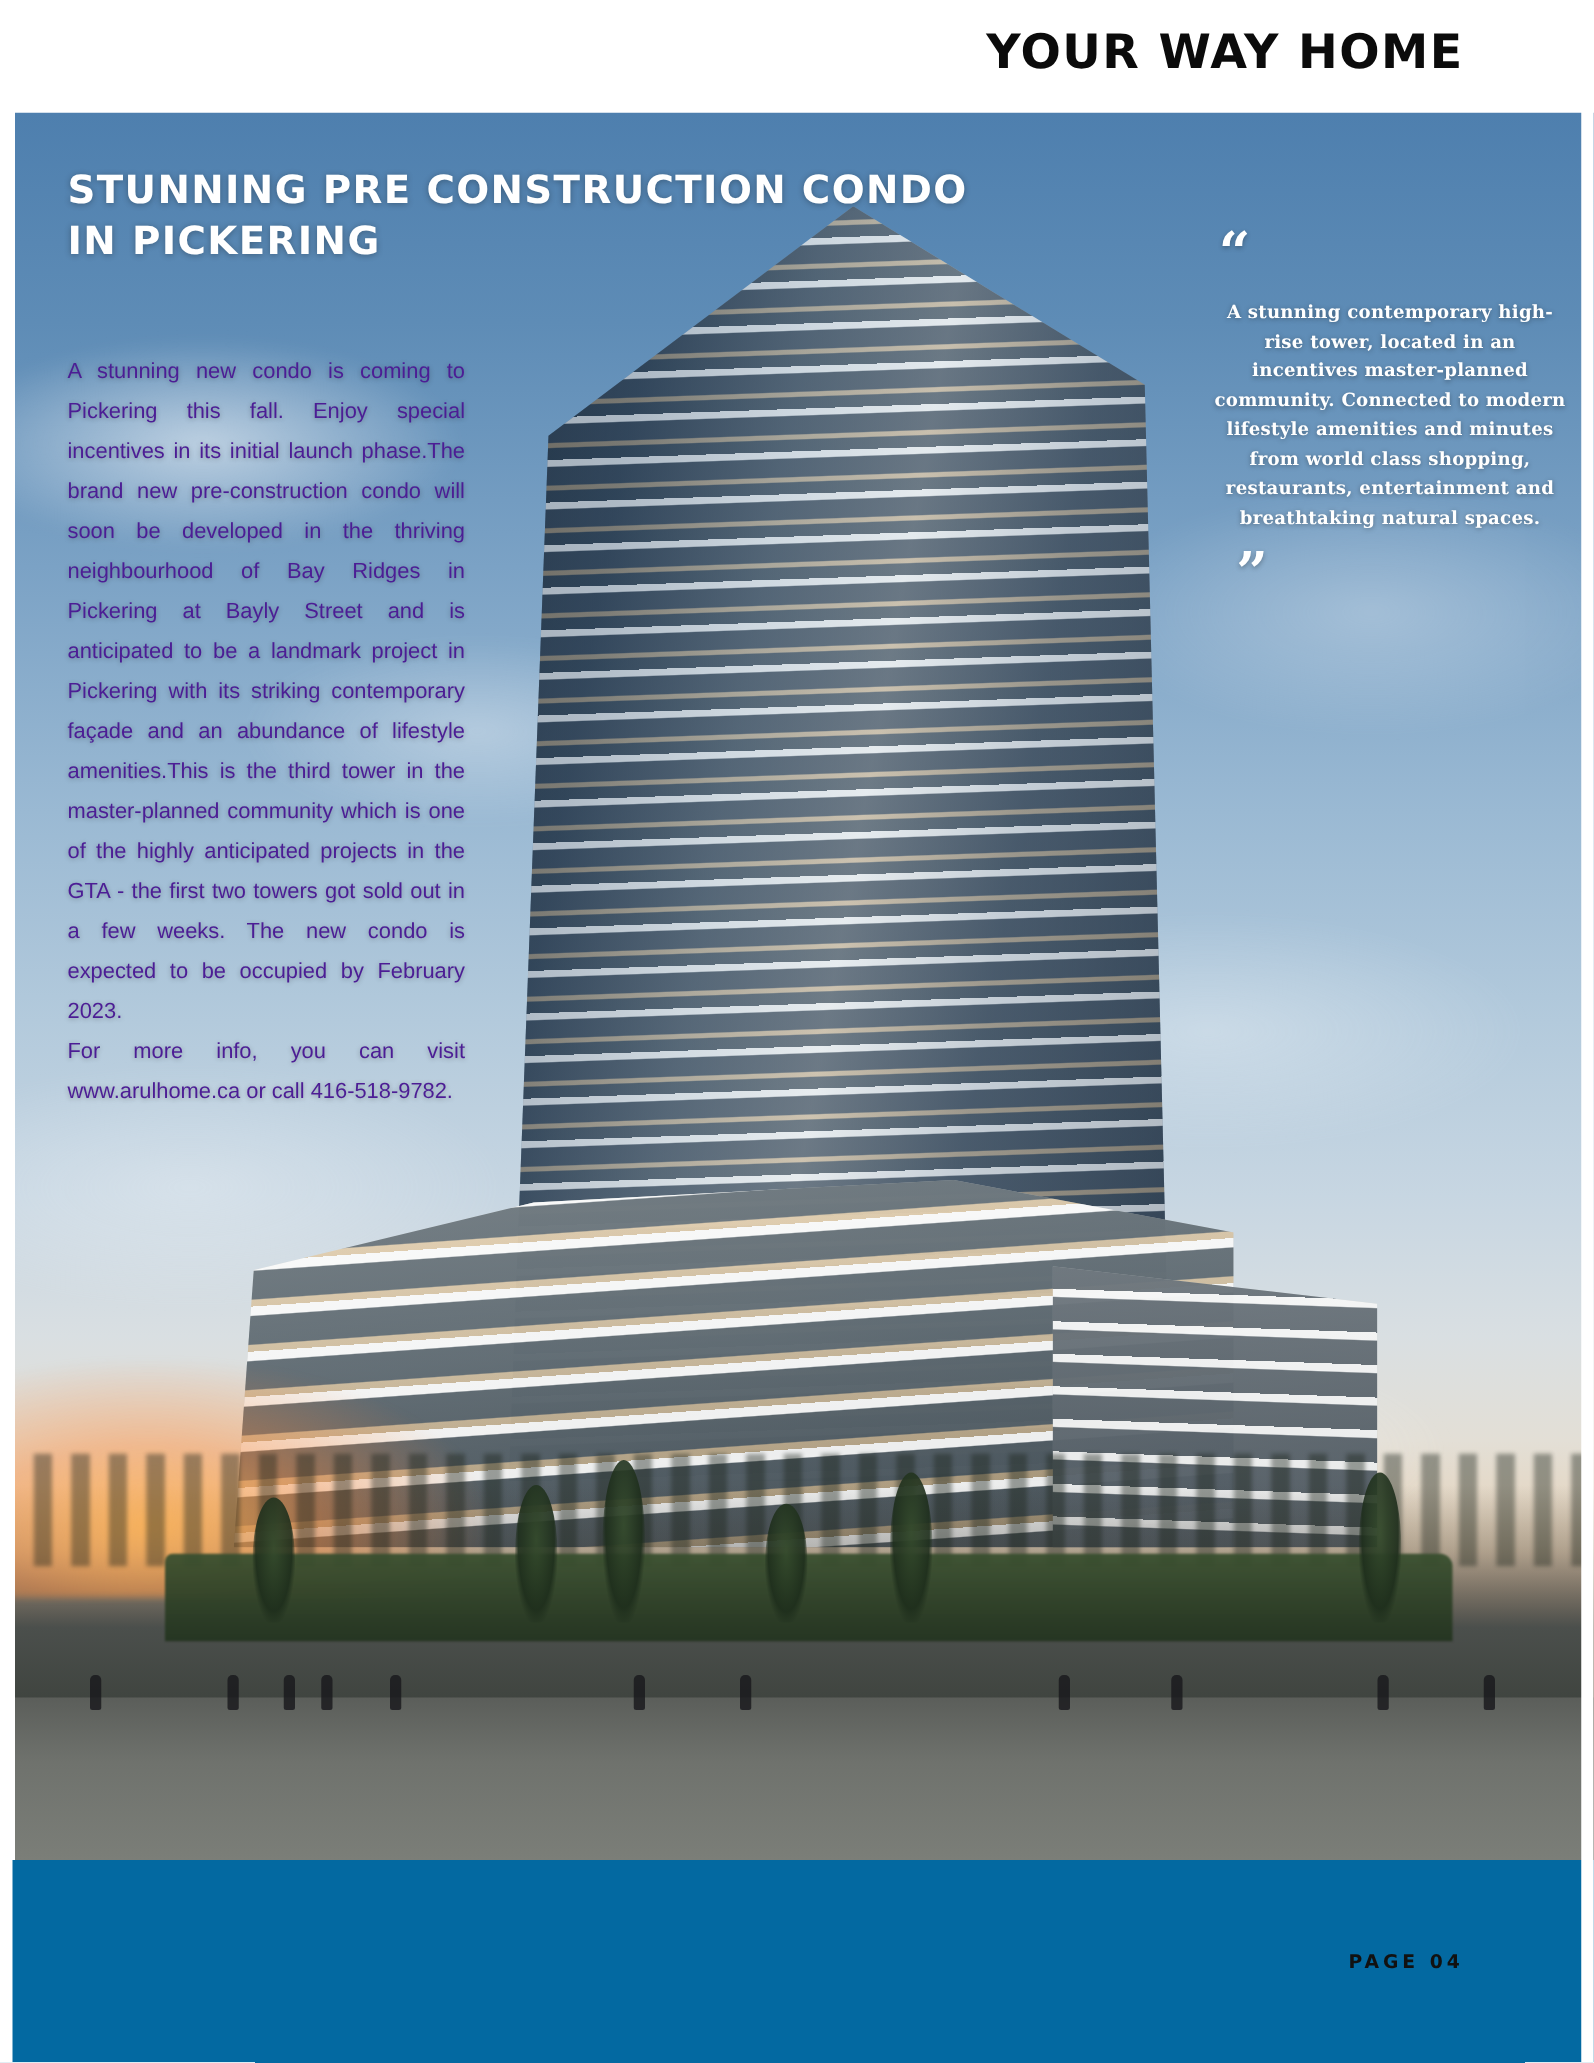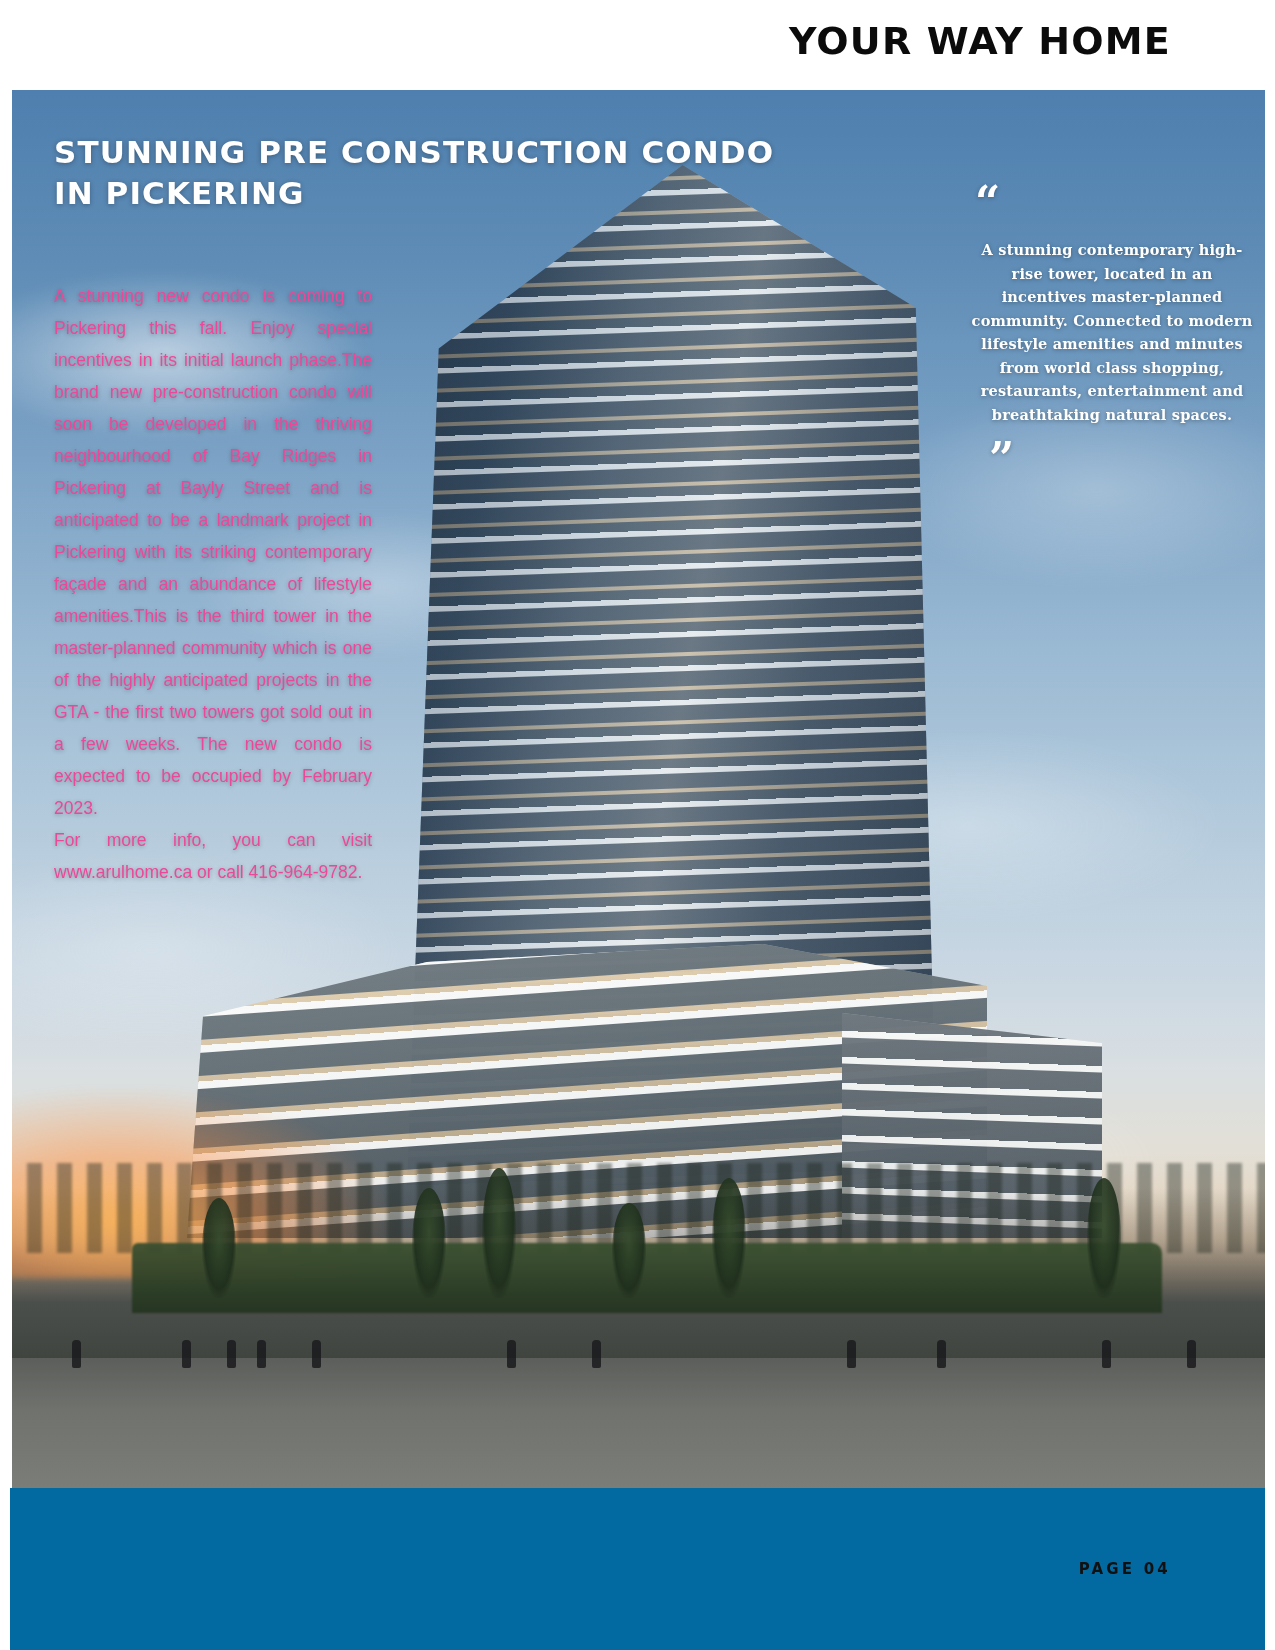--- a/index.html
+++ b/index.html
@@ -231,21 +231,21 @@
     line-height: 1.33;
     letter-spacing: 1.1px;
     color: #ffffff;
     text-shadow: 0 1px 5px rgba(0,0,0,0.30);
   }
   .body-col {
     position: absolute;
     left: 42px;
     top: 190px;
     width: 318px;
-    color: #ec4899;
+    color: #4c1d95;
     font-size: 17.5px;
     line-height: 1.83;
     text-align: justify;
     text-shadow: 0 1px 4px rgba(0,0,0,0.28);
   }
   .body-col p + p { margin-top: 0px; }
 
   .quote-block {
     position: absolute;
     right: 30px;
@@ -344,21 +344,21 @@
     <div class="person" style="left:580px;"></div>
     <div class="person" style="left:835px;"></div>
     <div class="person" style="left:925px;"></div>
     <div class="person" style="left:1090px;"></div>
     <div class="person" style="left:1175px;"></div>
 
     <h1 class="headline">STUNNING PRE CONSTRUCTION CONDO IN PICKERING</h1>
 
     <div class="body-col">
       <p>A stunning new condo is coming to Pickering this fall. Enjoy special incentives in its initial launch phase.The brand new pre-construction condo will soon be developed in the thriving neighbourhood of Bay Ridges in Pickering at Bayly Street and is anticipated to be a landmark project in Pickering with its striking contemporary façade and an abundance of lifestyle amenities.This is the third tower in the master-planned community which is one of the highly anticipated projects in the GTA - the first two towers got sold out in a few weeks. The new condo is expected to be occupied by February 2023.</p>
-      <p>For more info, you can visit www.arulhome.ca or call 416-964-9782.</p>
+      <p>For more info, you can visit www.arulhome.ca or call 416-518-9782.</p>
     </div>
 
     <div class="quote-block">
       <span class="quote-mark quote-open">“</span>
       <div class="quote-text">A stunning contemporary high-rise tower, located in an incentives master-planned community. Connected to modern lifestyle amenities and minutes from world class shopping, restaurants, entertainment and breathtaking natural spaces.</div>
       <span class="quote-mark quote-close">”</span>
     </div>
   </div>
 
   <div class="footer">

